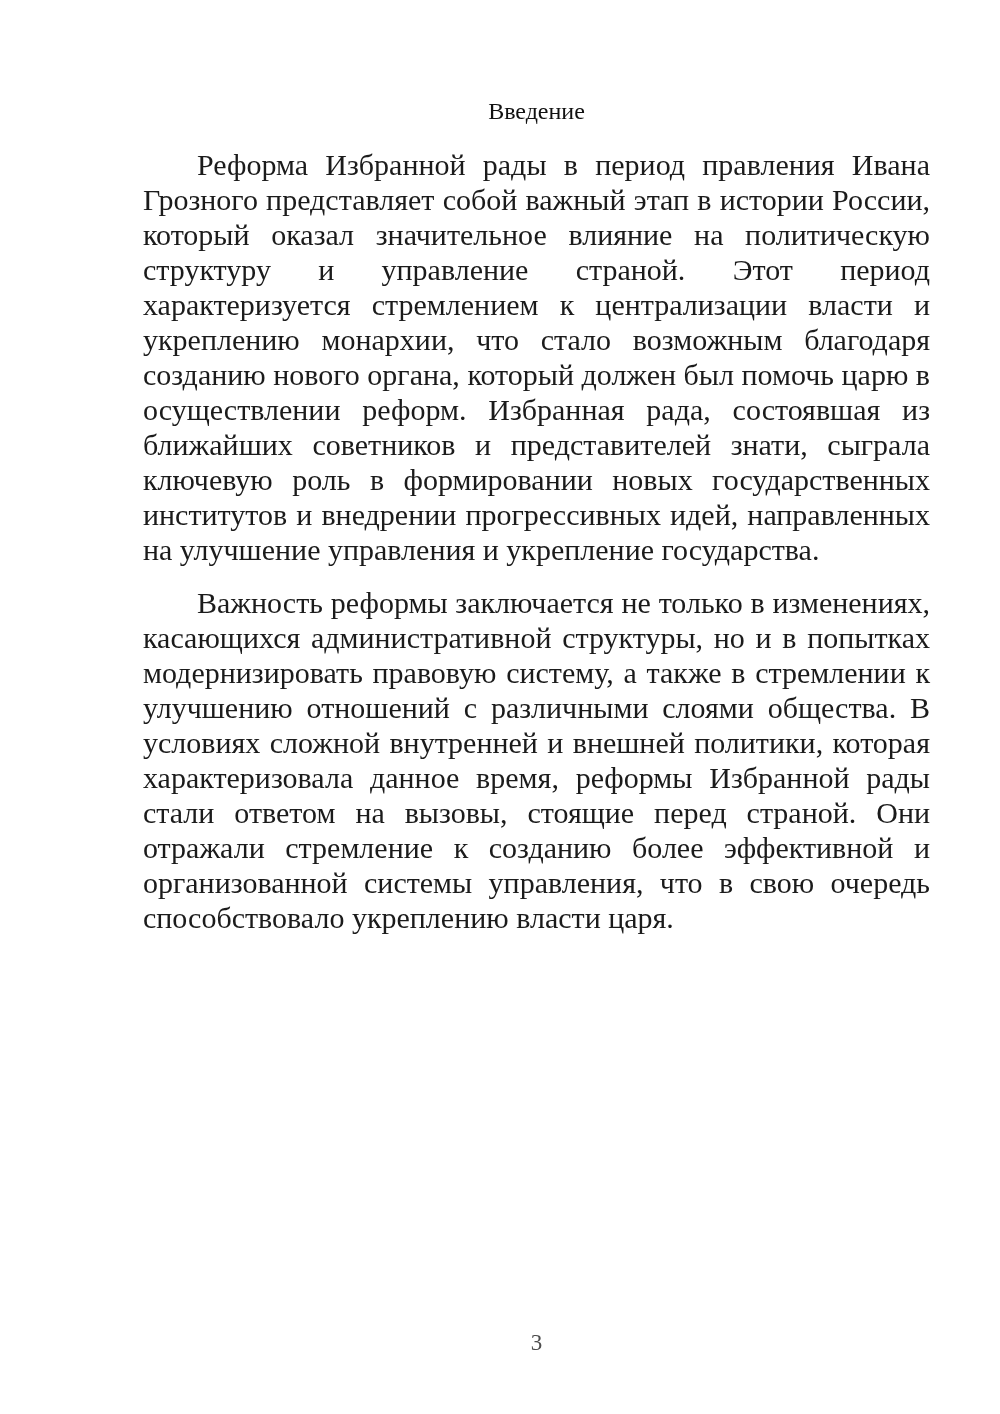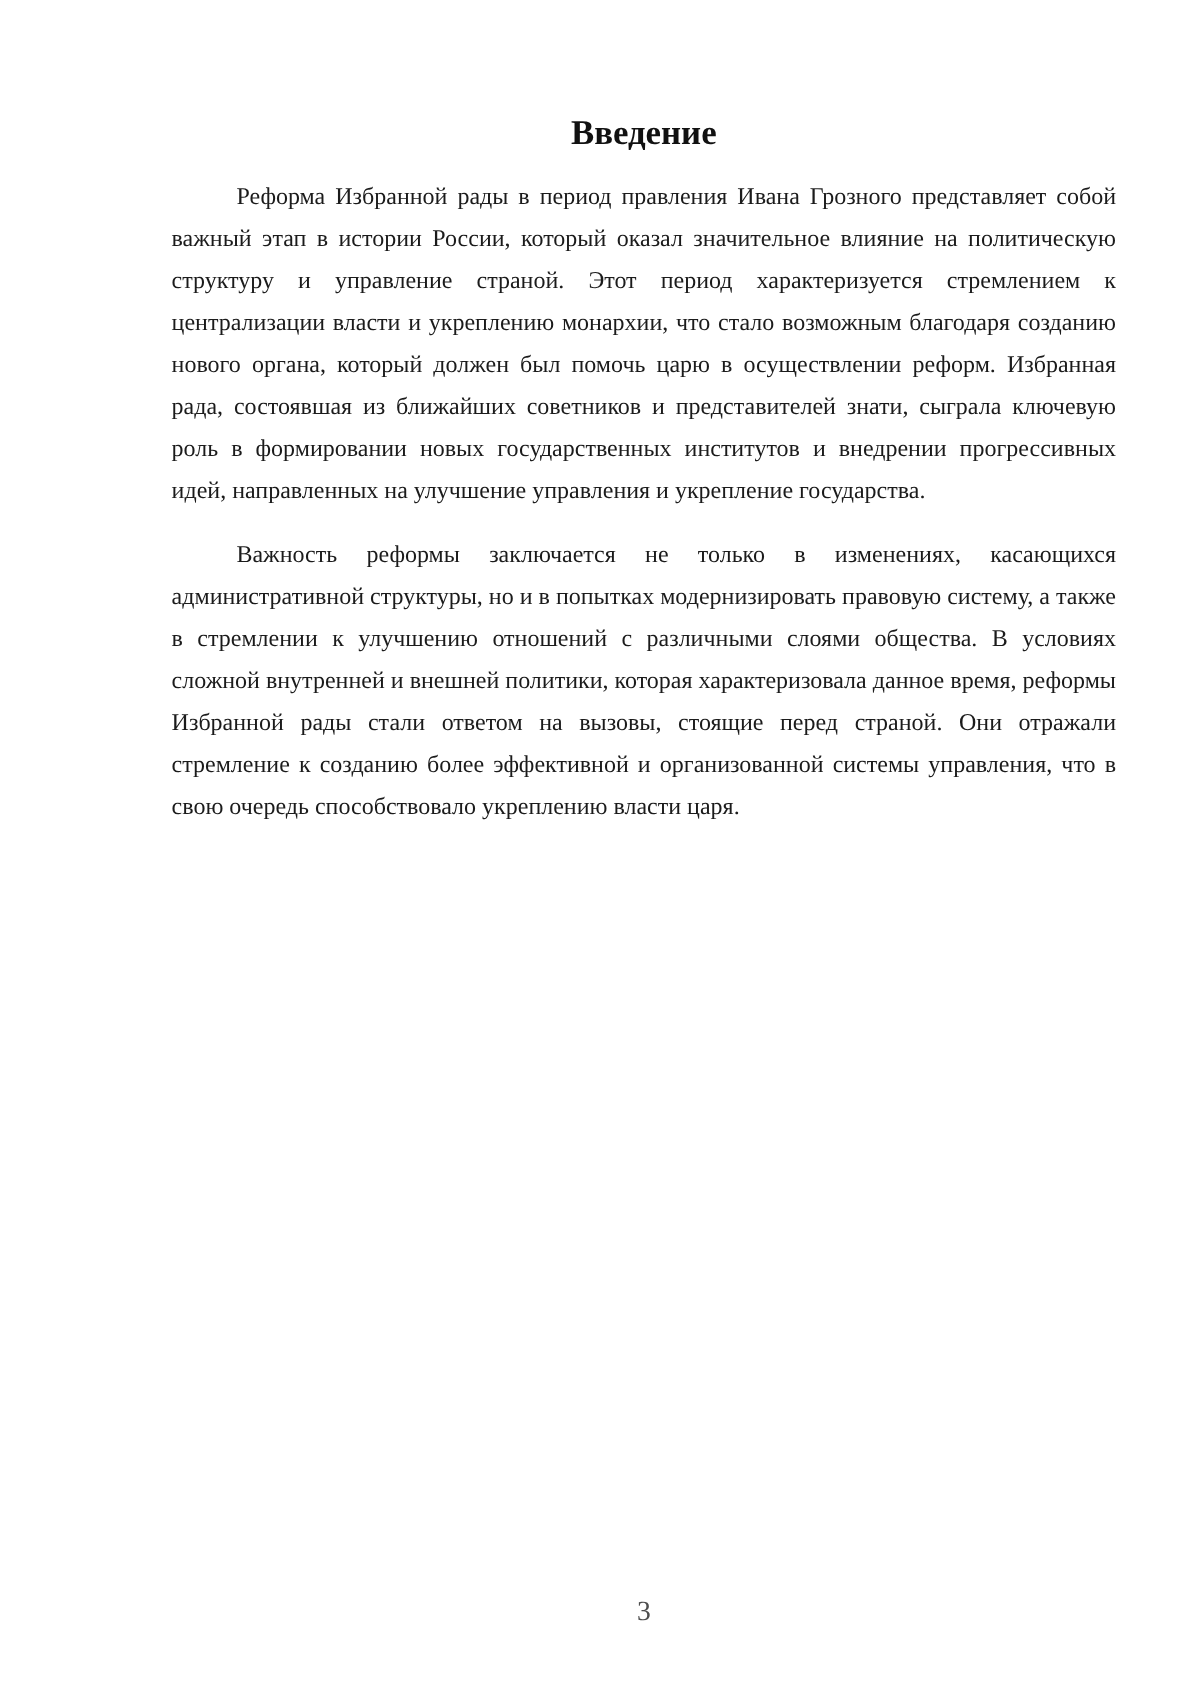--- a/index.html
+++ b/index.html
@@ -15,29 +15,29 @@
       overflow: hidden;
     }
     .page {
       position: absolute;
       top: 0; left: 0; right: 0; bottom: 0;
       padding: 94px 70px 0 143px;
       box-sizing: border-box;
       color: #1b1b1b;
     }
     .doc-title {
-      font-size: 29px;
+      font-size: 24px;
       line-height: 35px;
-      font-weight: bold;
+      font-weight: normal;
       text-align: center;
       margin: 0 0 18px 0;
       color: #111111;
     }
     .body-paragraph {
-      font-size: 20px;
+      font-size: 30px;
       line-height: 35px;
       text-align: justify;
       text-indent: 54px;
       margin: 0 0 18px 0;
       hyphens: none;
     }
     .page-number {
       position: absolute;
       top: 1328px;
       left: 143px;

